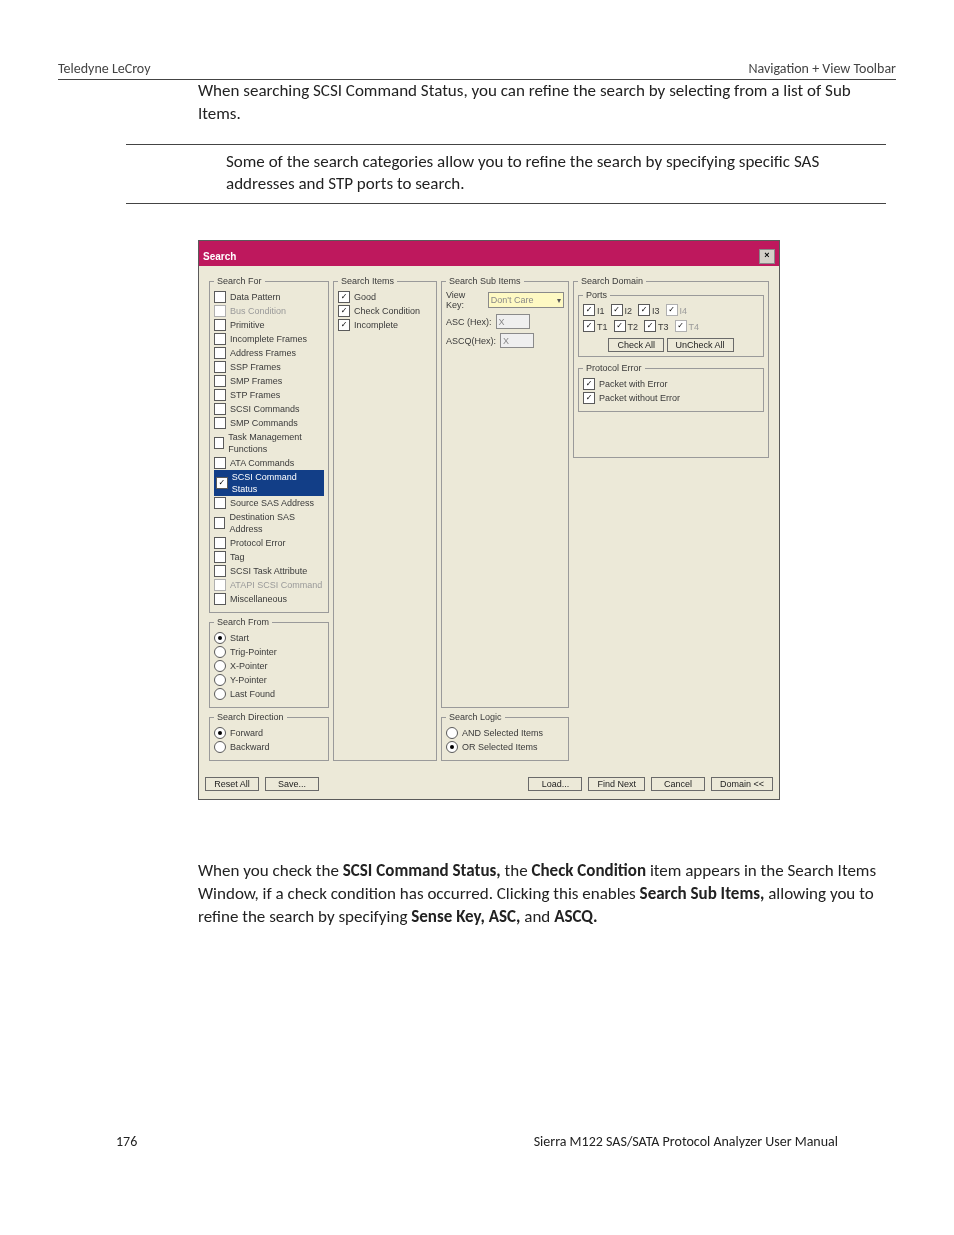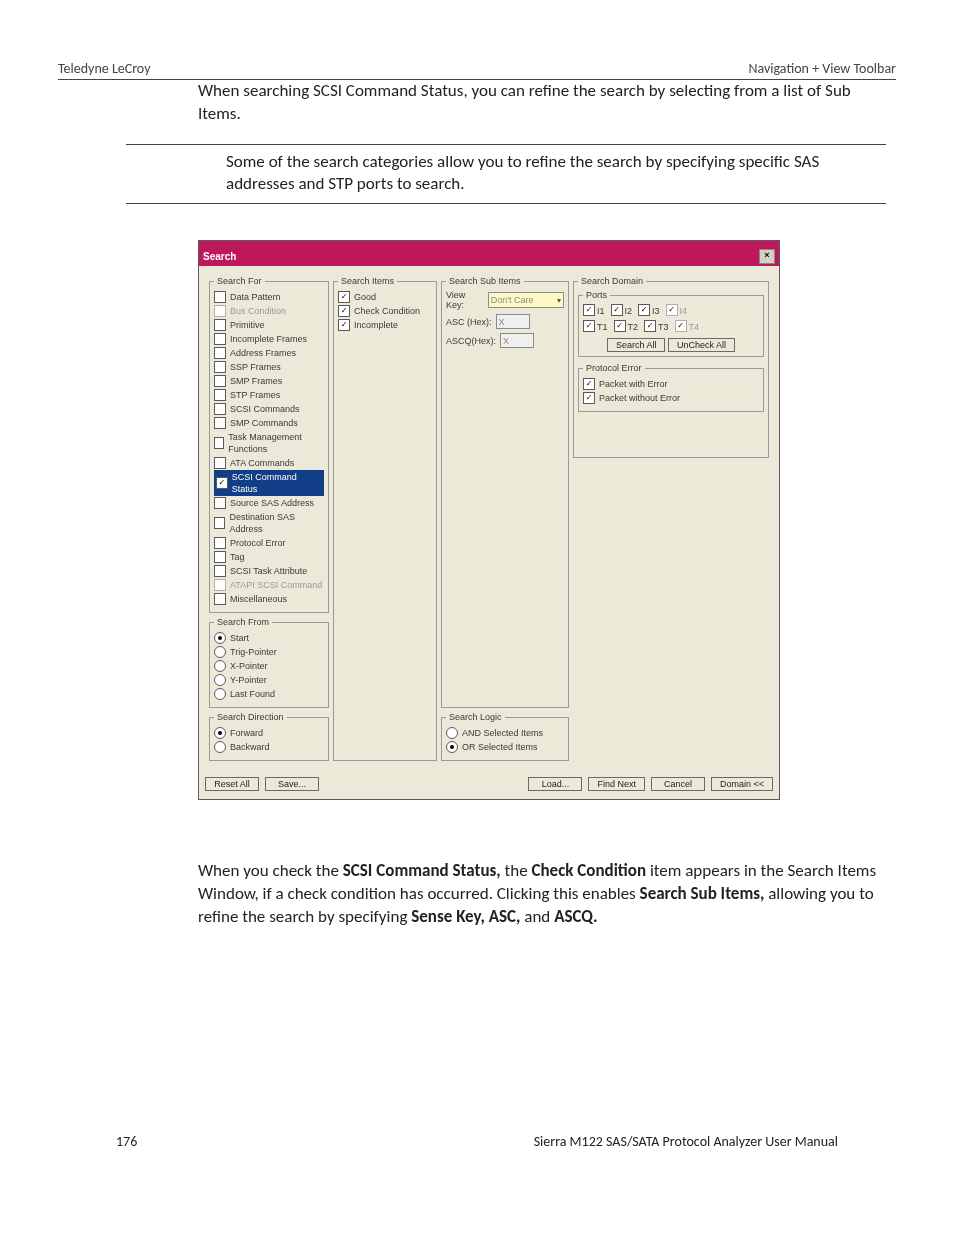--- a/index.html
+++ b/index.html
@@ -410,21 +410,21 @@
                   <span class="chk checked"></span>
                   <span class="lbl">T2</span>
                 </span><span class="ports-chk">
                   <span class="chk checked"></span>
                   <span class="lbl">T3</span>
                 </span><span class="ports-chk">
                   <span class="chk checked disabled"></span>
                   <span class="lbl disabled">T4</span>
                 </span></div>
           <div style="text-align:center;margin-top:8px;">
-            <span class="btn" style="min-width:48px;">Search All</span>
+            <span class="btn" style="min-width:48px;">Check All</span>
             <span class="btn" style="min-width:48px;">UnCheck All</span>
           </div>
         </fieldset>
         <fieldset>
           <legend>Protocol Error</legend>
           <div class="chk-row">
             <span class="chk checked"></span>
             <span>Packet with Error</span>
           </div>
           <div class="chk-row">

